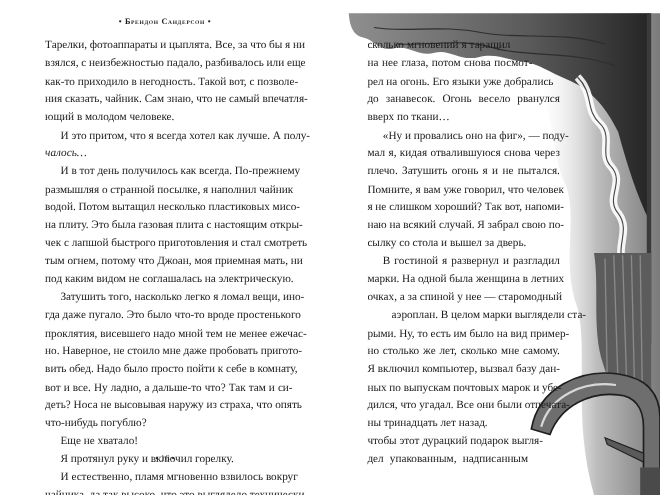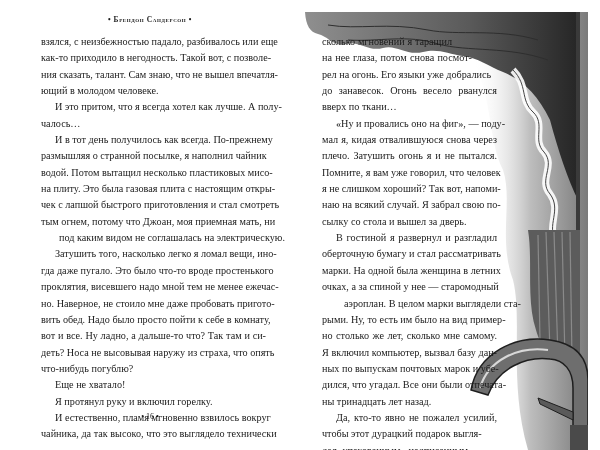--- a/index.html
+++ b/index.html
@@ -1,51 +1,52 @@
 <!DOCTYPE html>
 <html><head>
 <meta charset="utf-8">
 <style>
   html, body { margin:0; padding:0; }
   body { width:600px; height:450px; background:#ffffff; position:relative; overflow:hidden;
          font-family:"Liberation Serif","DejaVu Serif",serif; color:#1a1a1a; }
   .page { position:absolute; top:0; height:450px; }
   .left { left:0; width:300px; }
-  .right { left:288px; width:300px; }
+  .right { left:300px; width:300px; }
   .running-head { position:absolute; top:15px; left:0; width:300px; text-align:center;
                   font-size:7.5px; letter-spacing:0.6px; font-weight:bold; font-variant:small-caps; }
   .text { position:absolute; font-size:10.2px; line-height:16.35px; }
   .left .text { left:41px; top:34px; width:225px; }
   .line { white-space:nowrap; text-align:justify; text-align-last:justify; display:block; height:16.35px; }
   .line.last { text-align-last:left; }
   .line.indent { padding-left:14px; }
   .folio { position:absolute; top:412px; left:0; width:300px; text-align:center; font-size:8px; }
   .right .text { left:34px; top:34px; }
   .right .line { display:block; }
   .illus { position:absolute; left:0; top:0; width:300px; height:450px; }
 </style>
 </head>
 <body>
 
 <div class="page left">
   <div class="running-head">• Брендон Сандерсон •</div>
   <div class="text" id="left-text">
+      <span class="line" style="width: 225px;">Тарелки, фотоаппараты и цыплята. Все, за что бы я ни</span>
       <span class="line" style="width: 225px;">взялся, с неизбежностью падало, разбивалось или еще</span>
       <span class="line" style="width: 225px;">как-то приходило в негодность. Такой вот, с позволе-</span>
-      <span class="line" style="width: 225px;">ния сказать, талант. Сам знаю, что не вышел впечатля-</span>
+      <span class="line" style="width: 225px;">ния сказать, чайник. Сам знаю, что не самый впечатля-</span>
       <span class="line last" style="width: 225px;">ющий в молодом человеке.</span>
       <span class="line indent" style="width: 211px;">И это притом, что я всегда хотел как лучше. А полу-</span>
-      <span class="line last" style="width: 225px;">чалось…</span>
+      <span class="line last" style="width: 225px; font-style: italic;">чалось…</span>
       <span class="line indent" style="width: 211px;">И в тот день получилось как всегда. По-прежнему</span>
       <span class="line" style="width: 225px;">размышляя о странной посылке, я наполнил чайник</span>
       <span class="line" style="width: 225px;">водой. Потом вытащил несколько пластиковых мисо-</span>
       <span class="line" style="width: 225px;">на плиту. Это была газовая плита с настоящим откры-</span>
       <span class="line" style="width: 225px;">чек с лапшой быстрого приготовления и стал смотреть</span>
       <span class="line" style="width: 225px;">тым огнем, потому что Джоан, моя приемная мать, ни</span>
-      <span class="line last" style="width: 225px; margin-left: 18px;">под каким видом не соглашалась на электрическую.</span>
+      <span class="line last" style="width: 225px;">под каким видом не соглашалась на электрическую.</span>
       <span class="line indent" style="width: 211px;">Затушить того, насколько легко я ломал вещи, ино-</span>
       <span class="line" style="width: 225px;">гда даже пугало. Это было что-то вроде простенького</span>
       <span class="line" style="width: 225px;">проклятия, висевшего надо мной тем не менее ежечас-</span>
       <span class="line" style="width: 225px;">но. Наверное, не стоило мне даже пробовать пригото-</span>
       <span class="line" style="width: 225px;">вить обед. Надо было просто пойти к себе в комнату,</span>
       <span class="line" style="width: 225px;">вот и все. Ну ладно, а дальше-то что? Так там и си-</span>
       <span class="line" style="width: 225px;">деть? Носа не высовывая наружу из страха, что опять</span>
       <span class="line last" style="width: 225px;">что-нибудь погублю?</span>
       <span class="line indent last" style="width: 211px;">Еще не хватало!</span>
       <span class="line indent last" style="width: 211px;">Я протянул руку и включил горелку.</span>
@@ -107,27 +108,25 @@
       <span class="line" style="width: 175px;">до занавесок. Огонь весело рванулся</span>
       <span class="line last" style="width: 80px;">вверх по ткани…</span>
       <span class="line indent" style="width: 161px;">«Ну и провались оно на фиг», — поду-</span>
       <span class="line" style="width: 175px;">мал я, кидая отвалившуюся снова через</span>
       <span class="line" style="width: 175px;">плечо. Затушить огонь я и не пытался.</span>
       <span class="line" style="width: 175px;">Помните, я вам уже говорил, что человек</span>
       <span class="line" style="width: 175px;">я не слишком хороший? Так вот, напоми-</span>
       <span class="line" style="width: 175px;">наю на всякий случай. Я забрал свою по-</span>
       <span class="line last" style="width: 175px;">сылку со стола и вышел за дверь.</span>
       <span class="line indent" style="width: 161px;">В гостиной я развернул и разгладил</span>
-      <span class="line" style="width: 175px;">оберточную бумагу и стал рассматривать</span>
       <span class="line" style="width: 175px;">марки. На одной была женщина в летних</span>
       <span class="line" style="width: 175px;">очках, а за спиной у нее — старомодный</span>
       <span class="line" style="width: 175px; margin-left: 22px;">аэроплан. В целом марки выглядели ста-</span>
       <span class="line" style="width: 175px;">рыми. Ну, то есть им было на вид пример-</span>
       <span class="line" style="width: 175px;">но столько же лет, сколько мне самому.</span>
       <span class="line" style="width: 175px;">Я включил компьютер, вызвал базу дан-</span>
       <span class="line" style="width: 175px;">ных по выпускам почтовых марок и убе-</span>
       <span class="line" style="width: 175px;">дился, что угадал. Все они были отпечата-</span>
       <span class="line last" style="width: 175px;">ны тринадцать лет назад.</span>
-      <span class="line indent" style="width: 161px;">Да, кто-то явно не пожалел усилий,</span>
       <span class="line" style="width: 142px;">чтобы этот дурацкий подарок выгля-</span>
       <span class="line" style="width: 146px;">дел упакованным, надписанным</span>
     </div>
 </div>
 
 </body></html>

